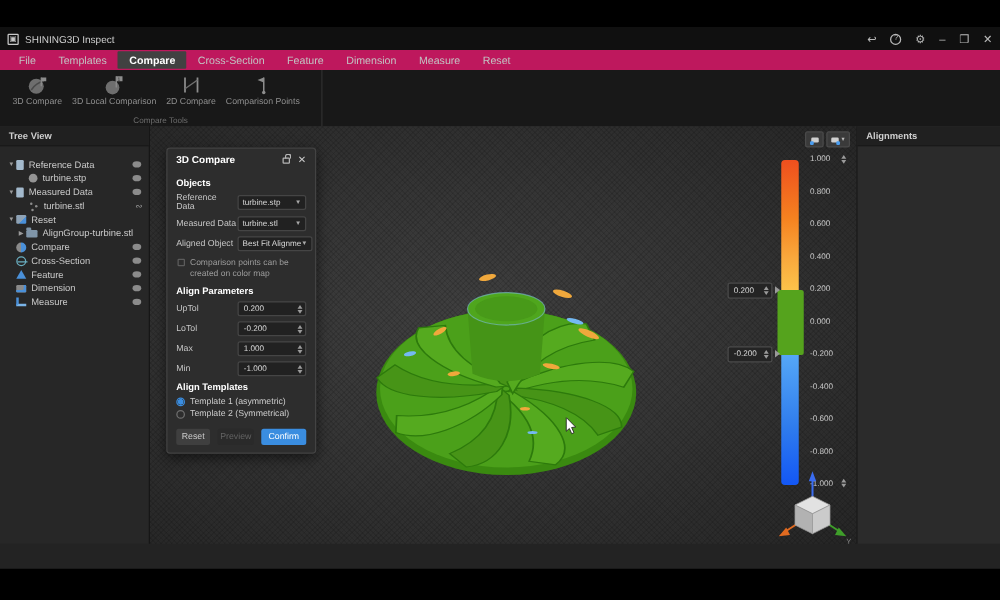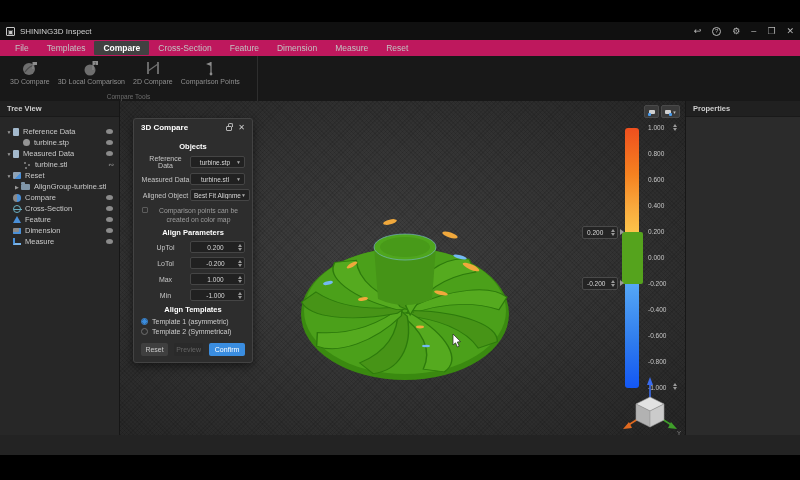--- a/index.html
+++ b/index.html
@@ -78,21 +78,21 @@
   
   .dialog { position:absolute; left:13px; top:17px; width:120px; height:245px; background:#2d2d2d;
     border:1px solid #434343; border-radius:3px; box-shadow:0 3px 10px rgba(0,0,0,.55); }
   .dlg-header { height:16px; display:flex; align-items:center; padding:0 7px; }
   .dlg-title { color:#ffffff; font-size:8px; font-weight:bold; }
   .dlg-hicons { margin-left:auto; display:flex; align-items:center; gap:6px; }
   .lock { width:6px; height:5px; border:1px solid #b5b5b5; border-radius:1px; position:relative; margin-top:3px; }
   .lock::before { content:""; position:absolute; top:-4px; left:1px; width:3px; height:3px;
     border:1px solid #b5b5b5; border-bottom:none; border-radius:2px 2px 0 0; }
   .dlg-close { color:#cccccc; font-size:8px; }
-  .dlg-body { padding:4px 7px 0 7px;text-align:center; }
+  .dlg-body { padding:4px 7px 0 7px; }
   .sec-header { color:#ffffff; font-size:7.5px; font-weight:bold; margin:3px 0 4px 0; }
   .dlg-row { display:flex; align-items:center; margin-bottom:4px; }
   .dlg-row-label { color:#c6c6c6; font-size:7px; width:49px; flex:none; }
   .dd { flex:1; height:12px; background:#212121; border:1px solid #454545; border-radius:2px;
     display:flex; align-items:center; padding:0 3px; }
   .dd-val { color:#d8d8d8; font-size:6.5px; white-space:nowrap; overflow:hidden; flex:1; }
   .dd-arrow { color:#a9a9a9; font-size:5px; flex:none; }
   .num { flex:1; height:12px; background:#212121; border:1px solid #454545; border-radius:2px;
     display:flex; align-items:center; padding:0 0 0 4px; }
   .num-val { color:#d8d8d8; font-size:6.5px; flex:1; }
@@ -485,17 +485,17 @@
         <text class="axis-ylabel" x="60" y="60">Y</text>
       </svg>
       <span class="gridicon"></span>
 
       <svg class="cursor" width="10" height="14" viewBox="0 0 10 14">
         <path d="M1,0 L1,11 L3.5,8.8 L5.4,13 L7.2,12.1 L5.3,8 L8.5,7.6 Z" fill="#ffffff" stroke="#222222" stroke-width="0.7"></path>
       </svg>
     </div>
 
     <div class="props-panel">
-      <div class="panel-header">Properties</div>
+      <div class="panel-header">Alignments</div>
     </div>
 
   </div>
 </div>
 
 </body></html>

